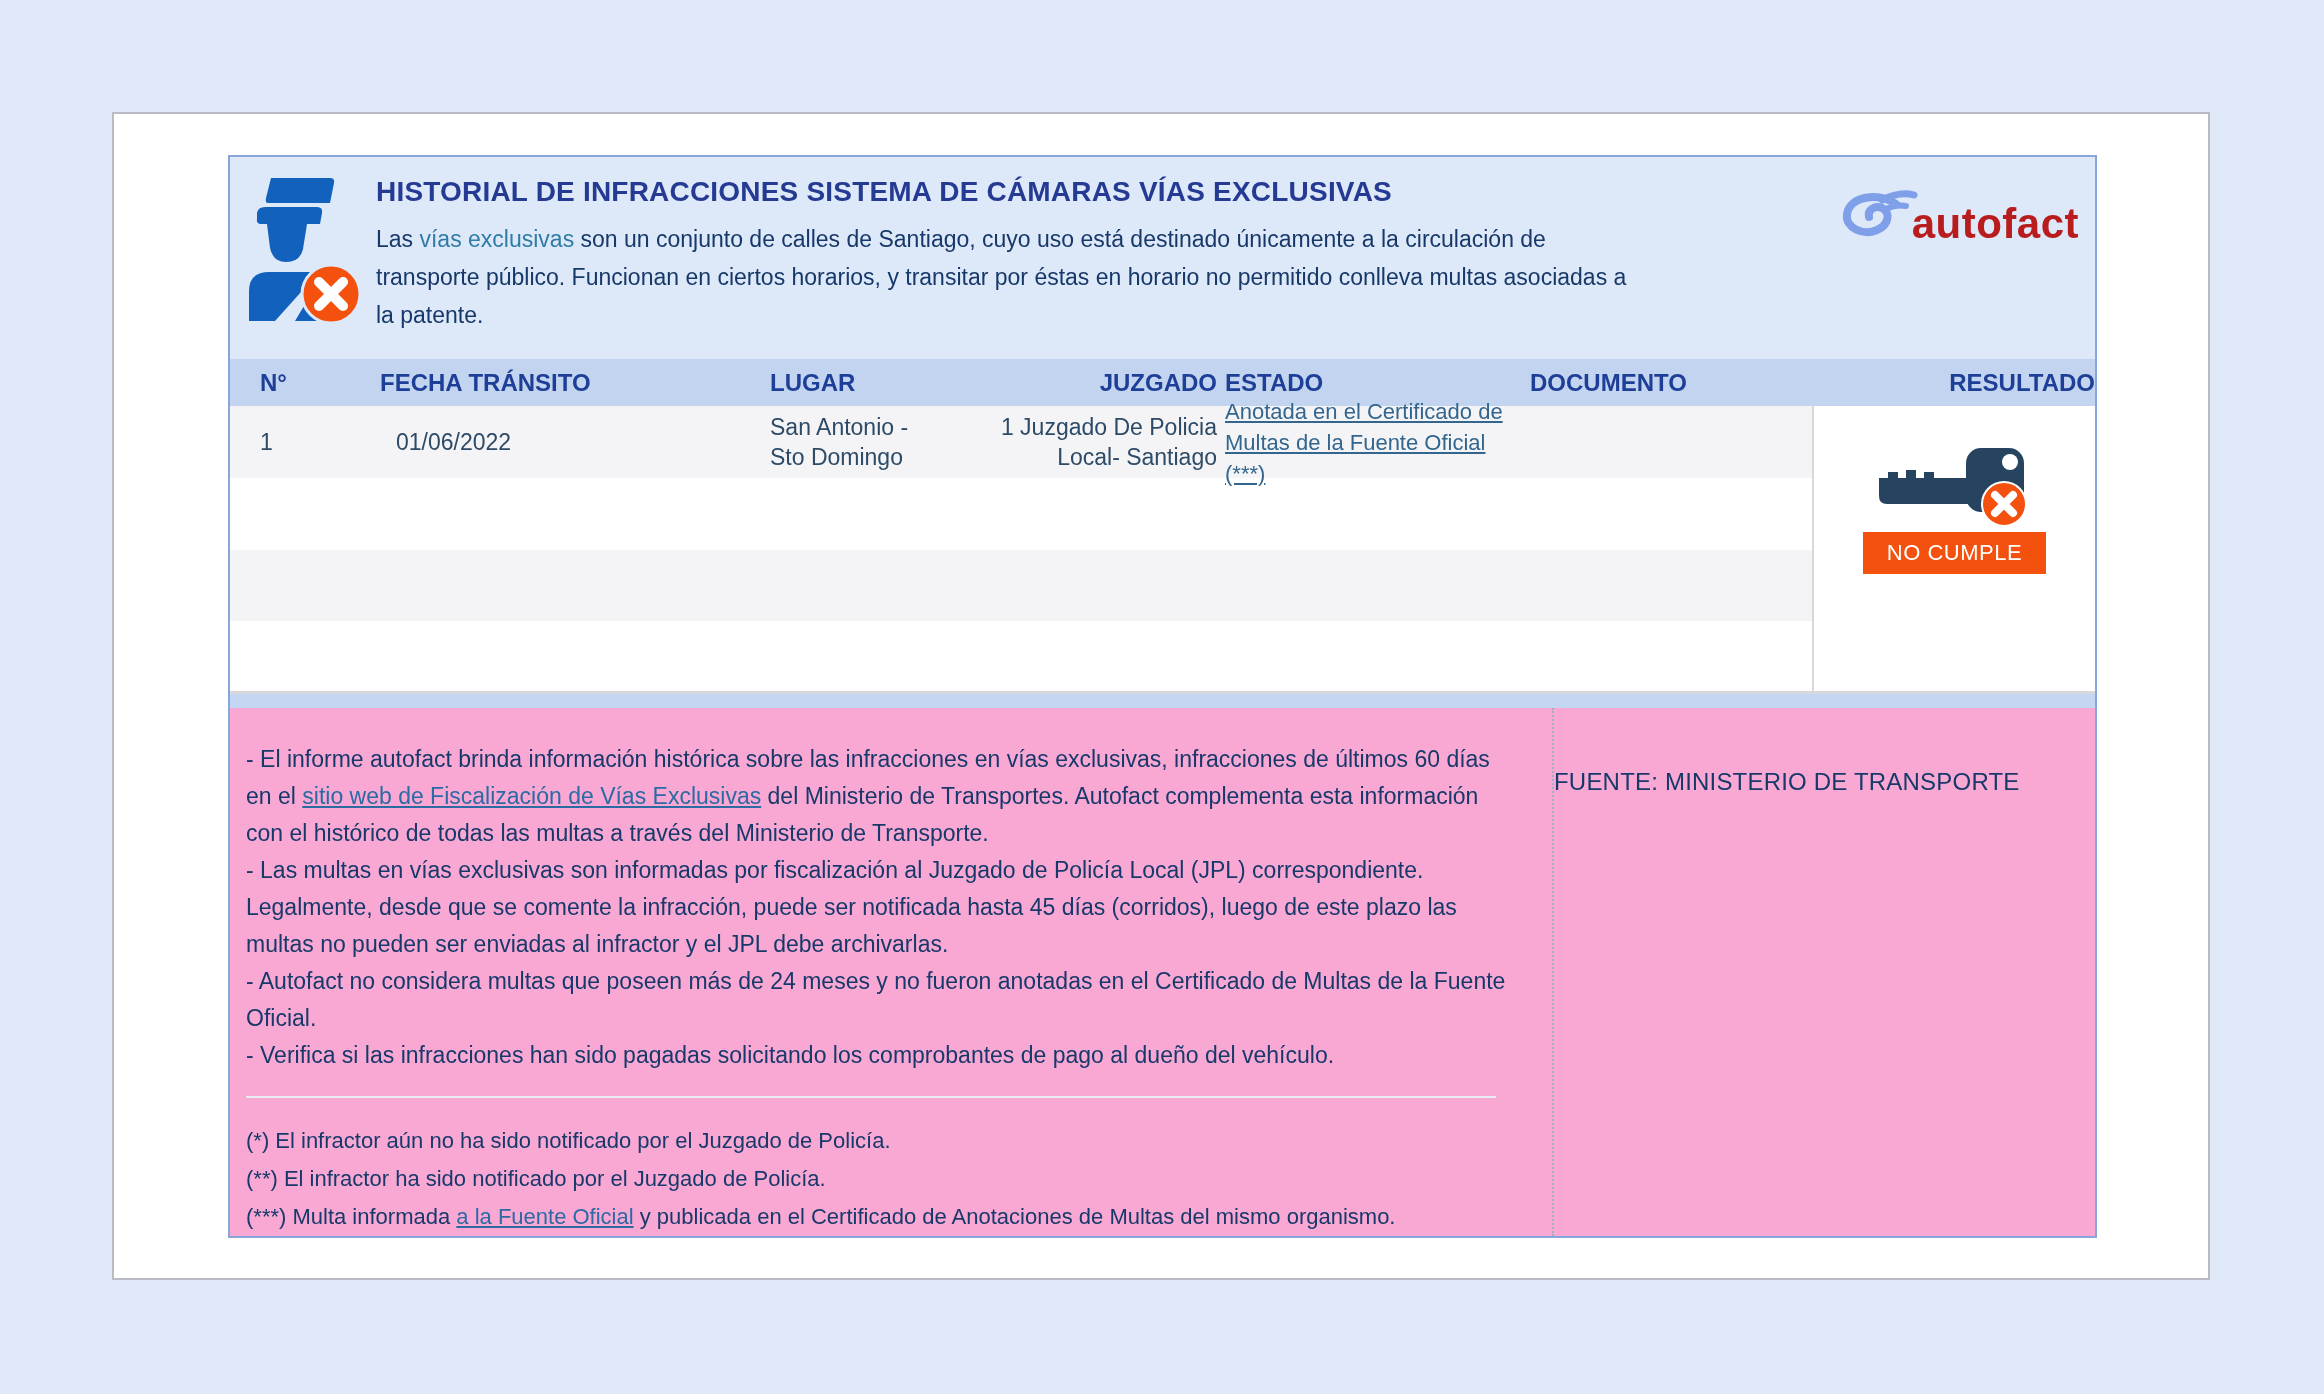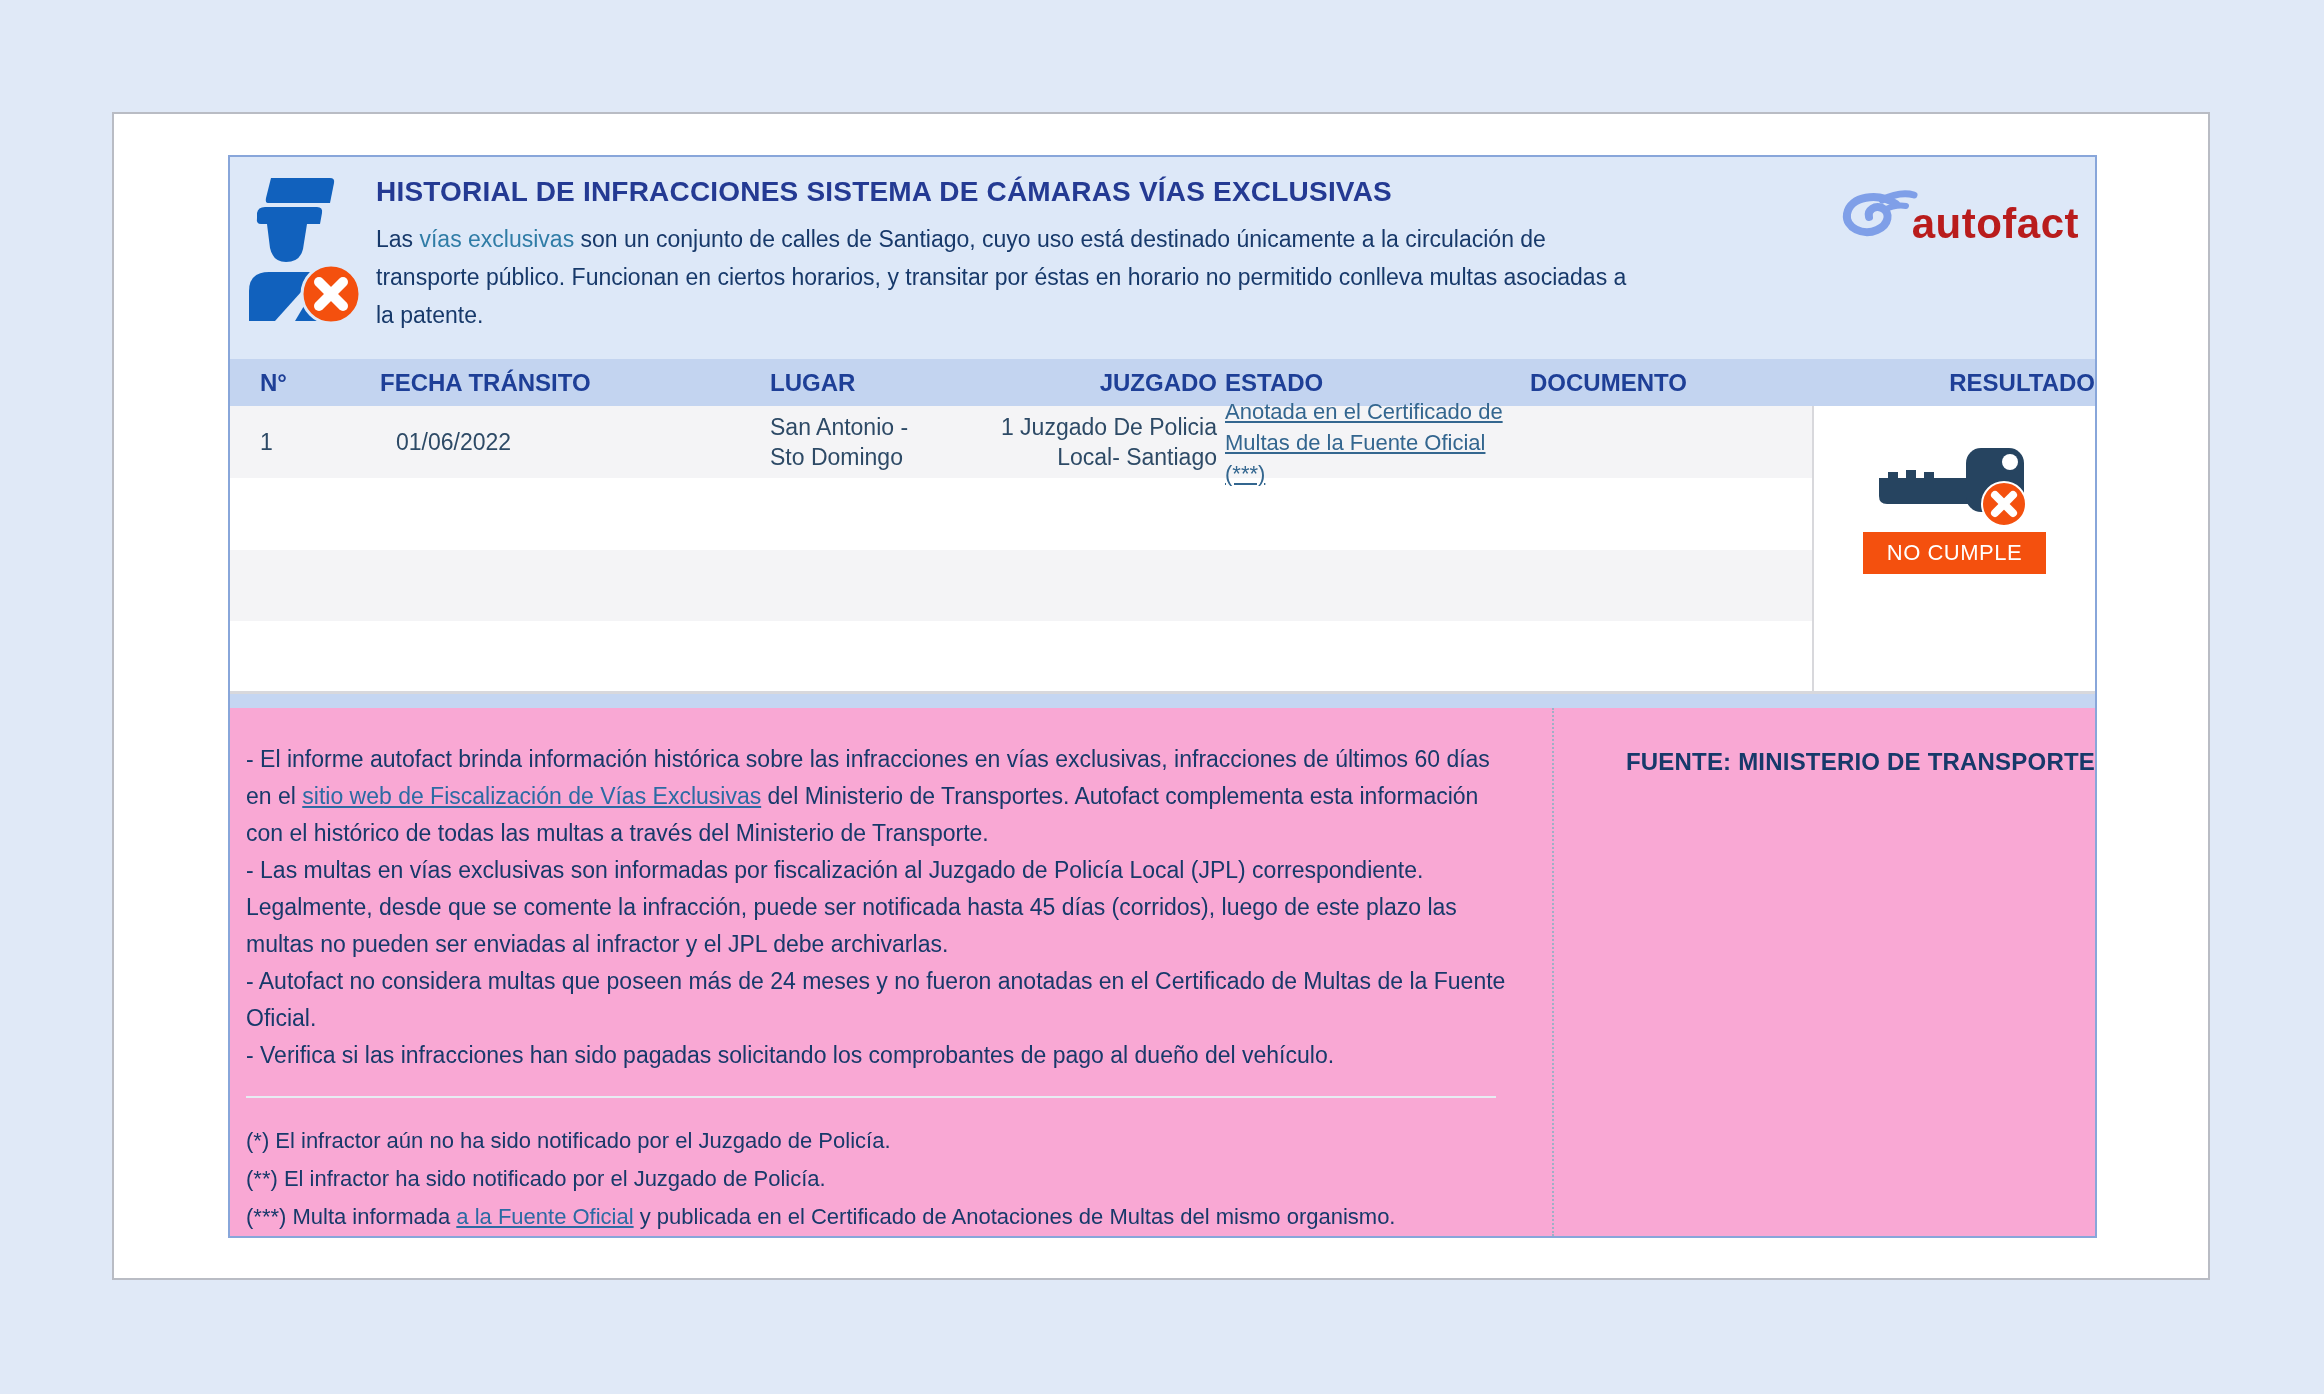--- a/index.html
+++ b/index.html
@@ -80,21 +80,21 @@
   
   .panel-footer { flex:1; display:flex; background:#f9a8d4;gap:20px; }
   .footer-left { width:1302px; flex:0 0 1302px; padding:33px 26px 0 16px; }
   .footer-left p { font-size:23px; line-height:37px; color:#17396a; }
   .note-link { color:#2b6aa3; text-decoration:underline; cursor:pointer; }
   .fn-divider { height:2px; background:#e7ecf2; margin:22px 0 24px 0; width:1250px; }
   .footnotes p { font-size:22px; line-height:38px; color:#17396a; }
   .fn-link { color:#2b6aa3; text-decoration:underline; cursor:pointer; }
   .footer-right {
     flex:1; border-left:2px dotted #9fb0c6;
-    text-align:right; padding-top:40px;font-weight:bold;
+    text-align:left; padding-top:60px;
   }
   .fuente { font-size:24px; color:#17396a; letter-spacing:0.2px; }
 </style>
 </head>
 <body>
 
 <div class="card">
   <div class="panel">
 
     <div class="panel-header">

